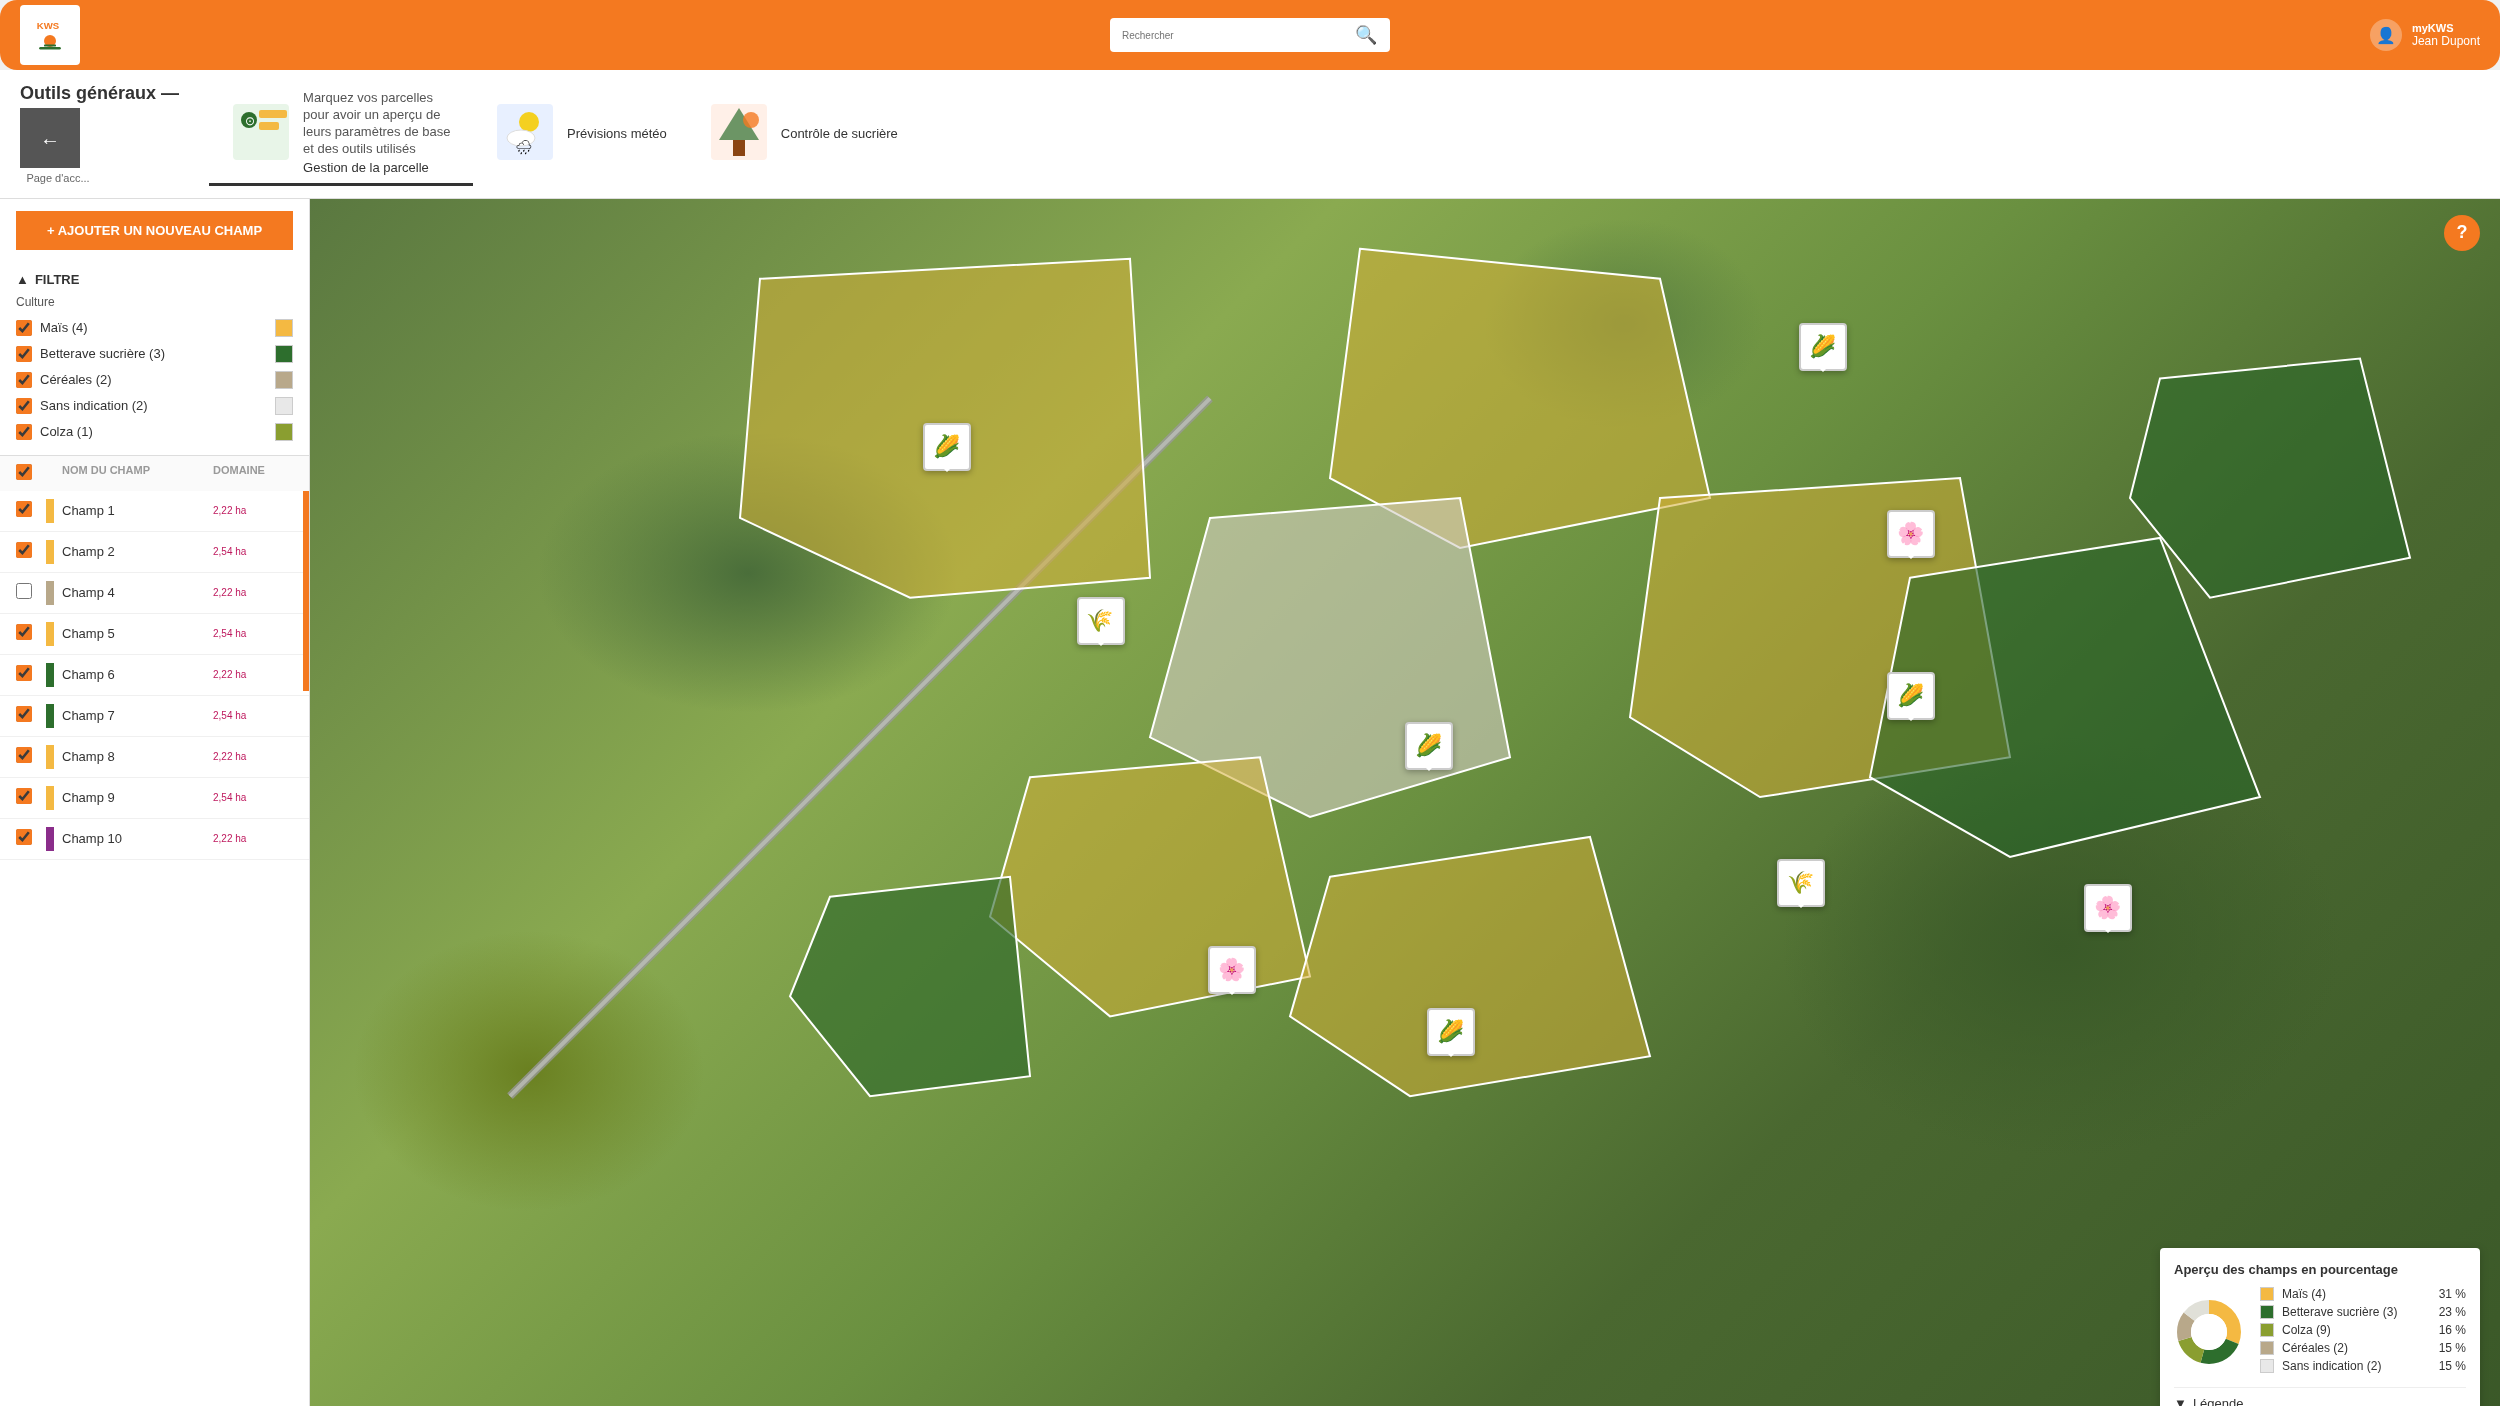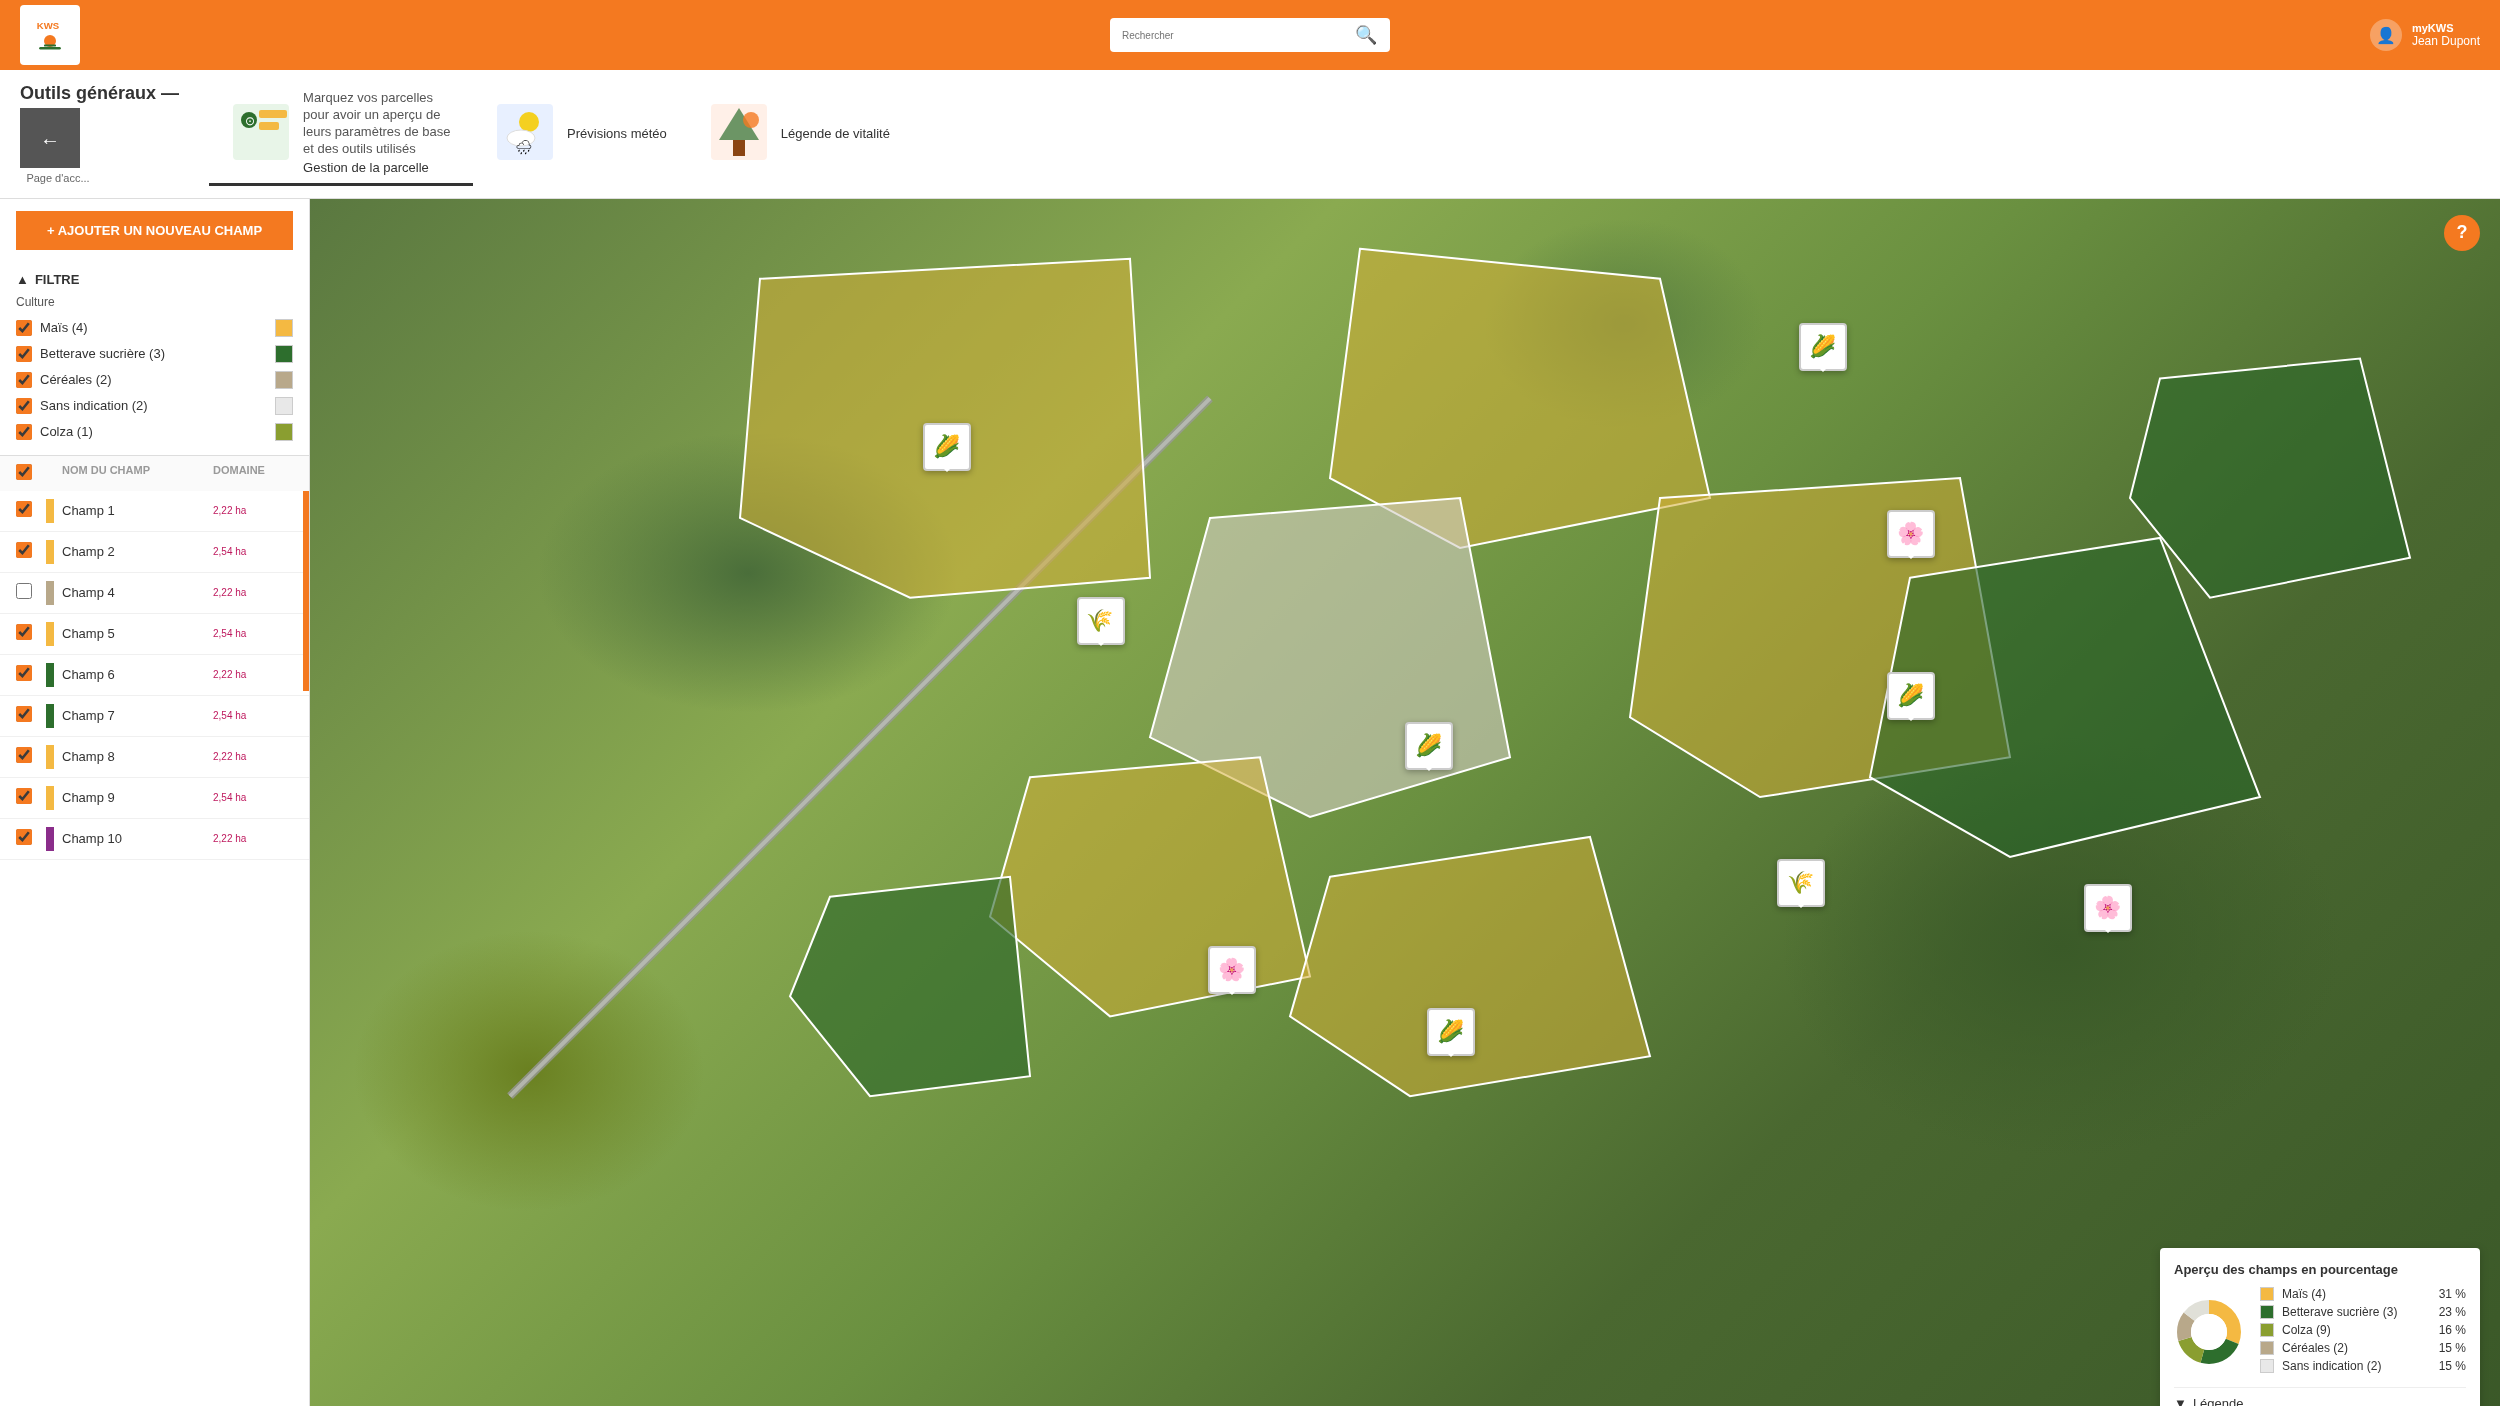--- a/index.html
+++ b/index.html
@@ -6,20 +6,21 @@
     body { font-family: Arial, sans-serif; font-size: 13px; background: #f0f0f0; overflow: hidden; width: 2500px; height: 1406px; }
 
     
     .top-nav {
       background: #f47920;
       height: 70px;
       display: flex;
       align-items: center;
       padding: 0 20px;
       position: relative;
+      border-radius: 17px;
     }
     .logo-area {
       display: flex;
       align-items: center;
       margin-right: 40px;
     }
     .logo-box {
       background: white;
       width: 60px;
       height: 60px;
@@ -438,21 +439,21 @@
 
     <div class="tool-item">
       <div style="width:64px;height:64px;">
         <svg viewBox="0 0 64 64" xmlns="http://www.w3.org/2000/svg" width="64" height="64">
           <rect x="4" y="4" width="56" height="56" rx="4" fill="#fff0e8"></rect>
           <polygon points="32,8 52,40 12,40" fill="#2d6e2d" opacity="0.7"></polygon>
           <rect x="26" y="40" width="12" height="16" fill="#8B4513"></rect>
           <circle cx="44" cy="20" r="8" fill="#f47920" opacity="0.8"></circle>
         </svg>
       </div>
-      <div class="tool-item-label">Légende de vitalité</div>
+      <div class="tool-item-label">Contrôle de sucrière</div>
     </div>
   </div>
 </div>
 
 <div class="main-layout">
 
   <div class="sidebar">
 
     <button class="add-field-btn">+ AJOUTER UN NOUVEAU CHAMP</button>
 

